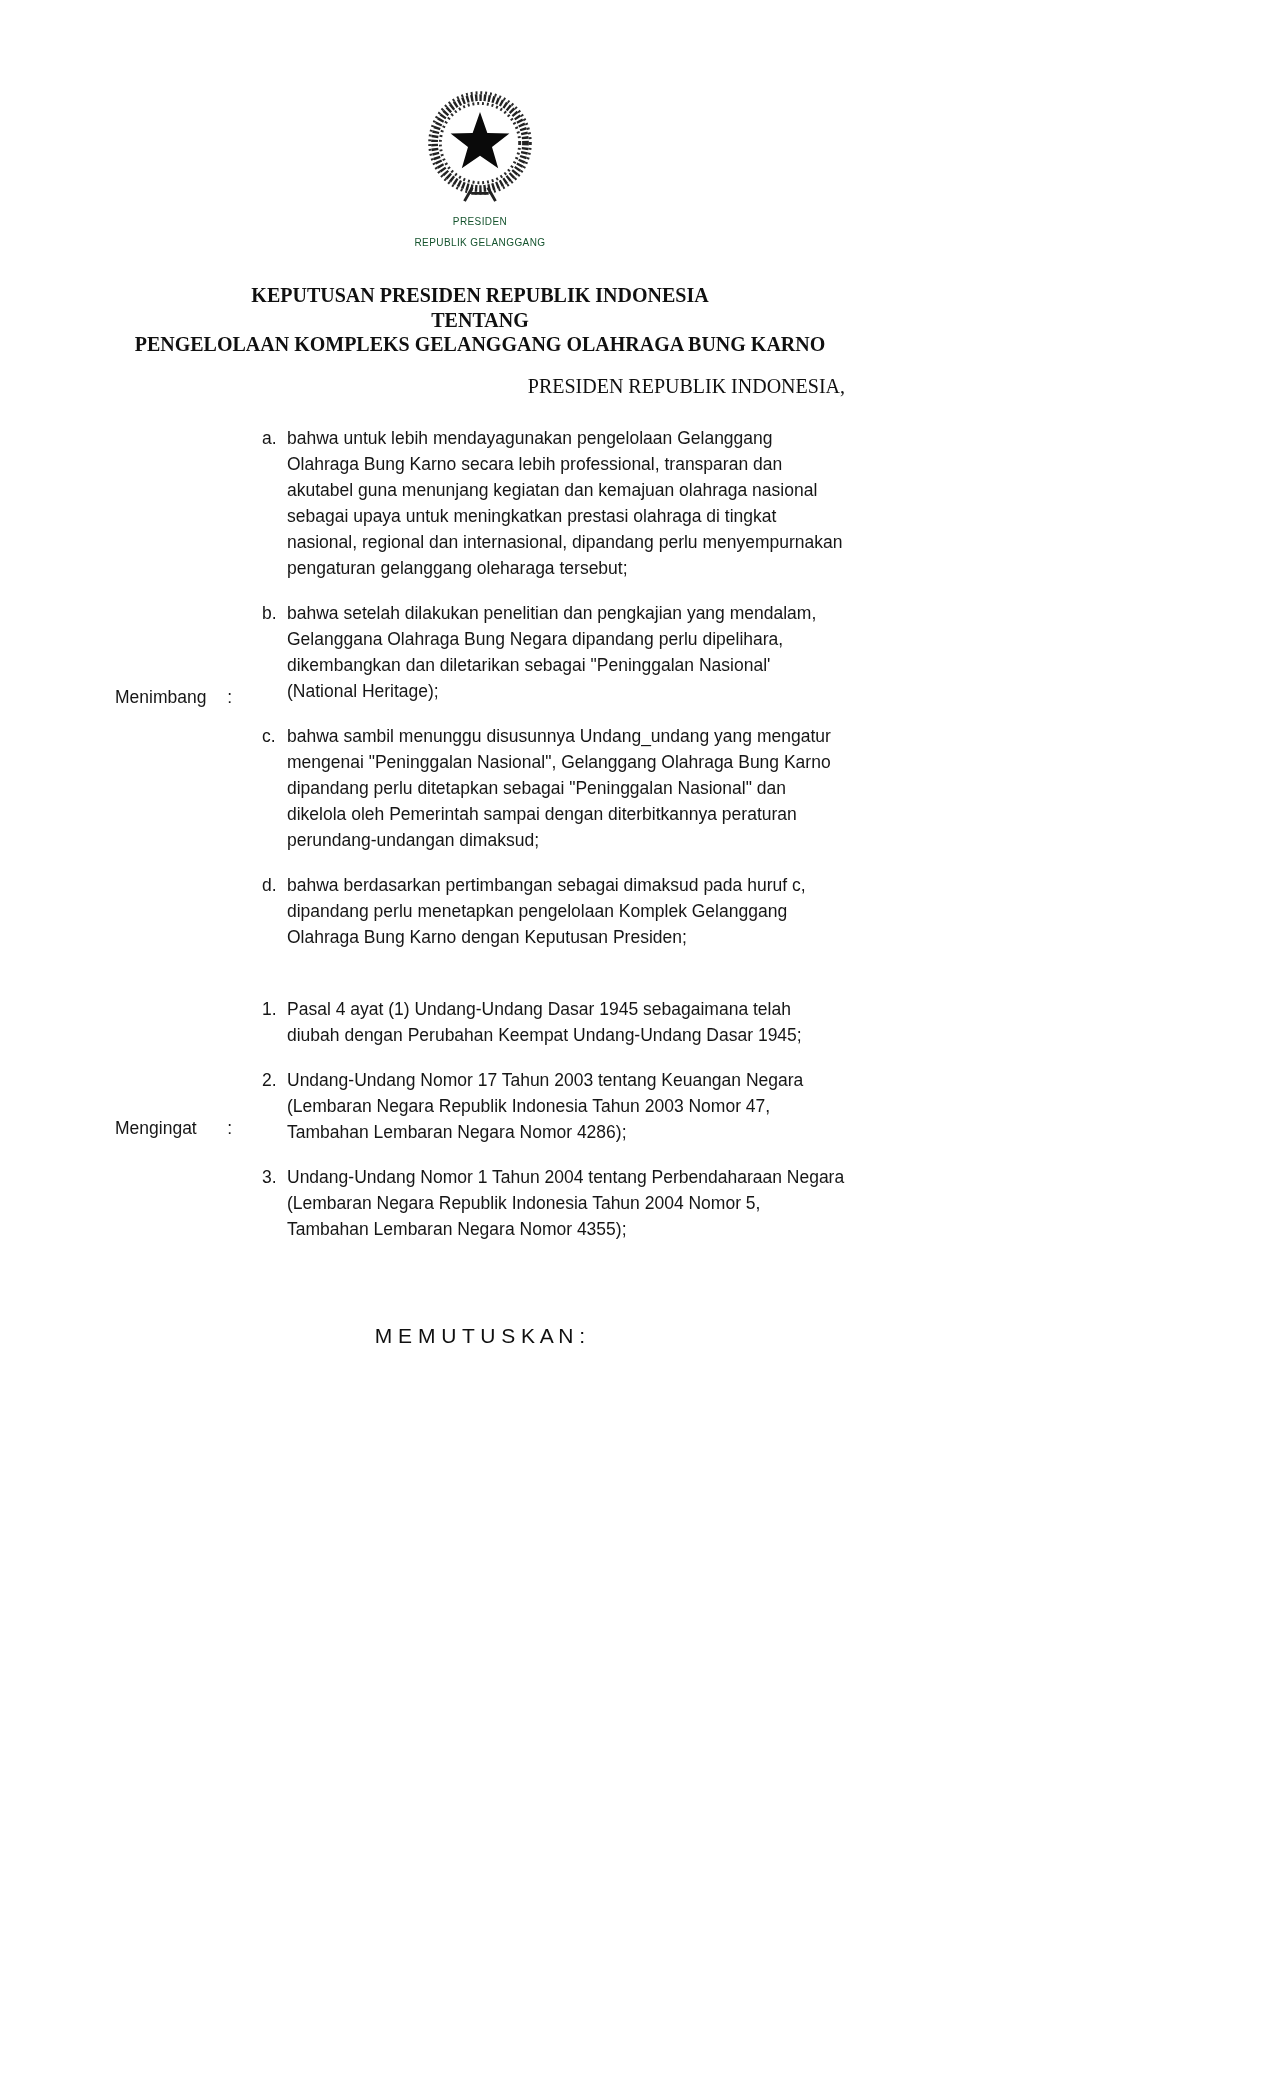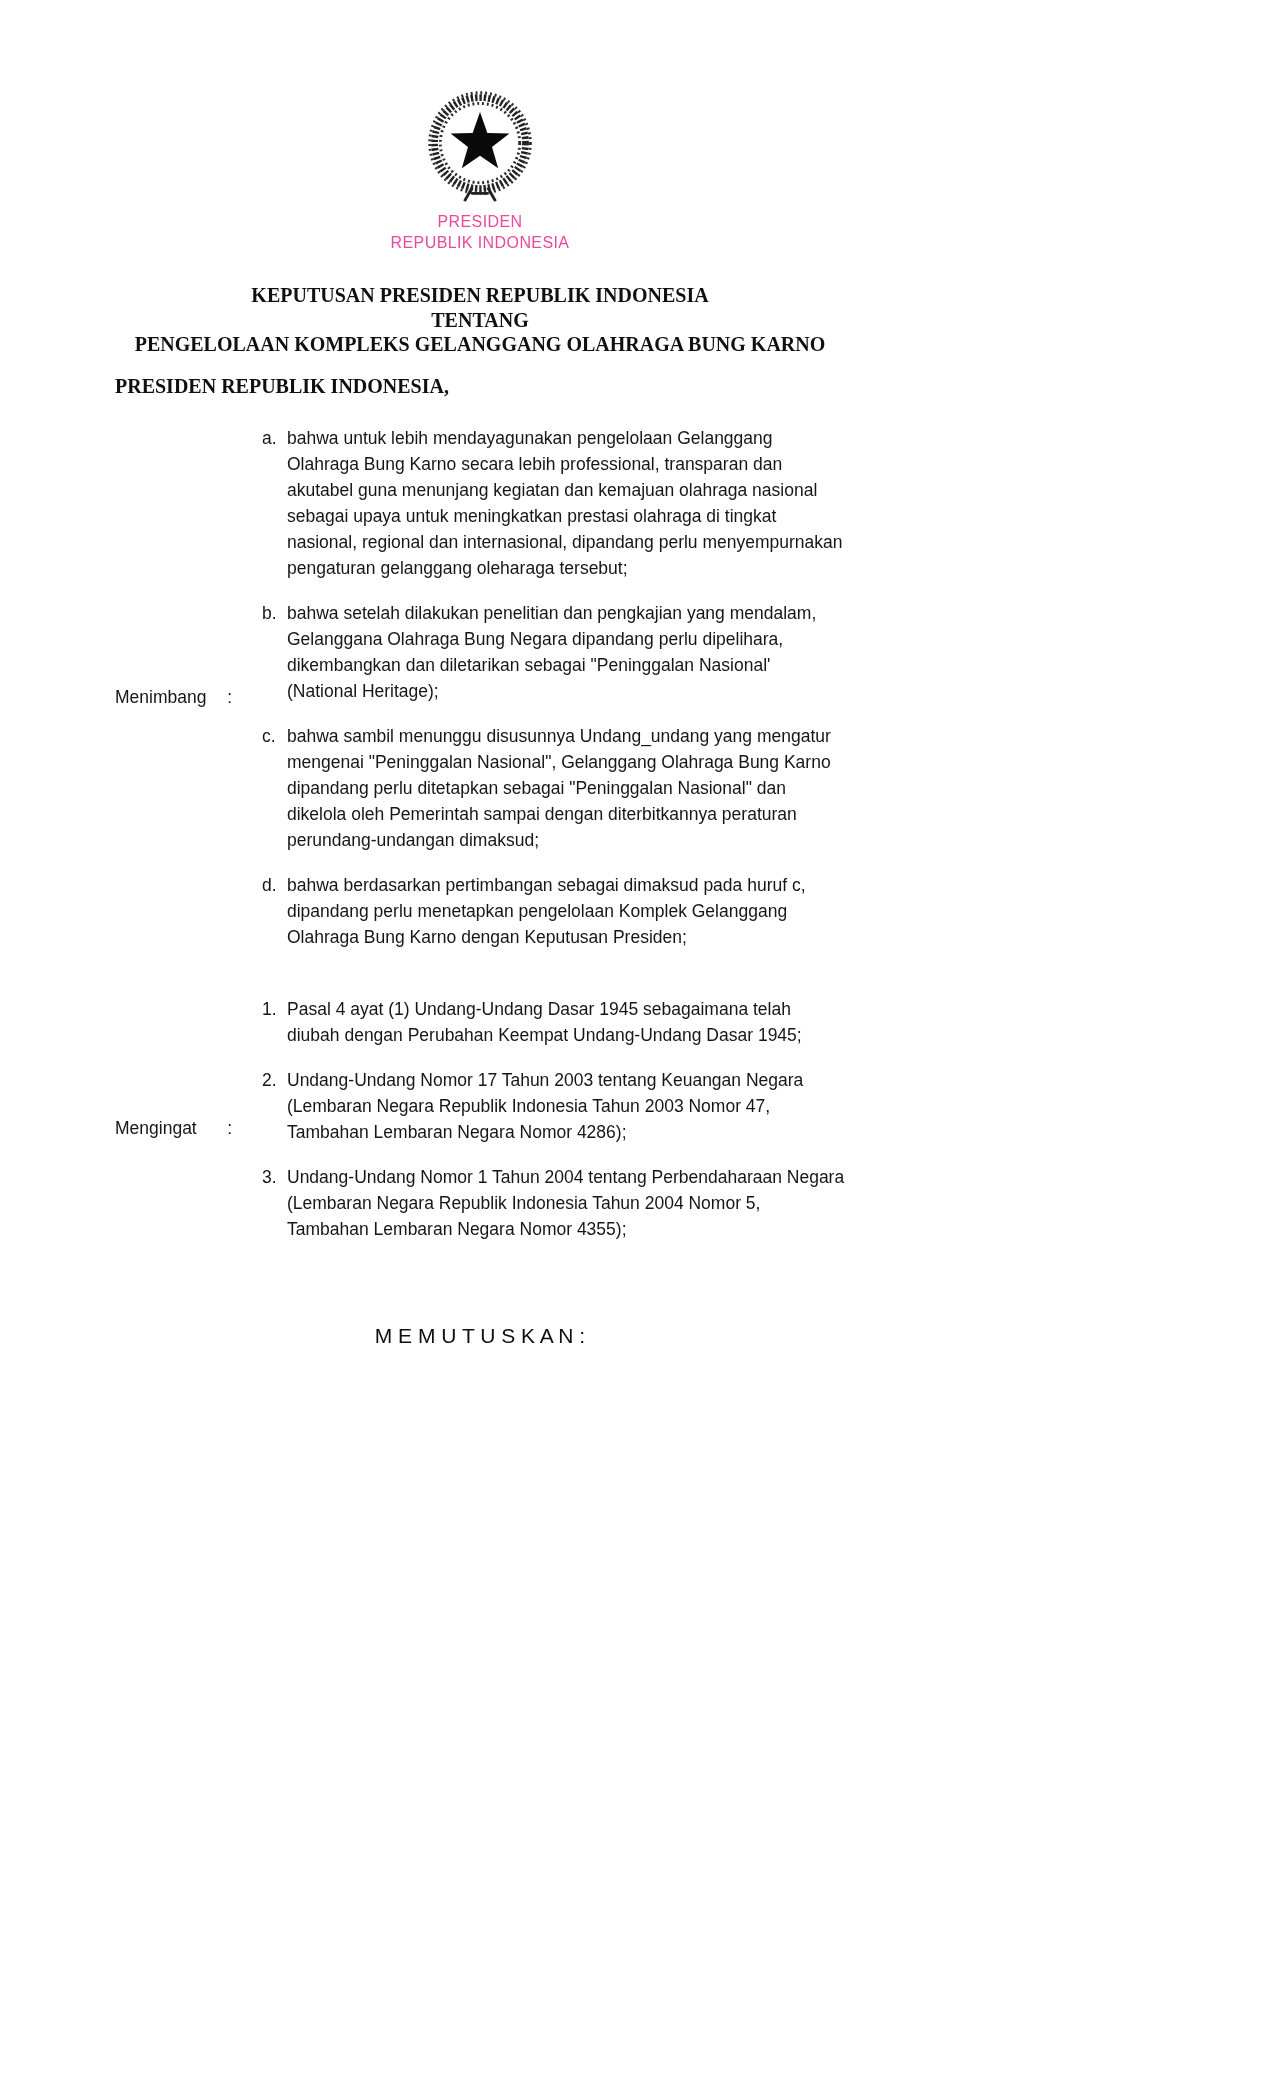--- a/index.html
+++ b/index.html
@@ -19,39 +19,39 @@
   }
   .doc {
     width: 730px;
     margin-left: 115px;
     padding-top: 85px;
   }
   .emblem-wrap { text-align: center; height: 120px; }
   .letterhead {
     text-align: center;
     margin-top: 6px;
-    font-size: 16px;
+    font-size: 10px;
     line-height: 21px;
     letter-spacing: 0.4px;
-    color: #ec4899;
+    color: #14532d;
   }
   .title-block {
     text-align: center;
     margin-top: 30px;
     font-family: "Liberation Serif", serif;
     font-weight: bold;
     font-size: 20px;
     line-height: 24.5px;
     color: #101010;
   }
   .subject {
-    text-align: left;
+    text-align: right;
     margin-top: 18px;
     font-family: "Liberation Serif", serif;
-    font-weight: bold;
+    font-weight: normal;
     font-size: 20px;
     color: #101010;
   }
   .section {
     display: grid;
     grid-template-columns: 147px 583px;
     margin-top: 27px;
   }
   .side-label {
     font-size: 17.5px;
@@ -100,21 +100,21 @@
         <circle cx="65" cy="60" r="52" fill="none" stroke="#2a2a2a" stroke-width="3" stroke-dasharray="2 3"></circle>
         <circle cx="65" cy="60" r="47" fill="none" stroke="#222222" stroke-width="7" stroke-dasharray="2.5 2"></circle>
         <circle cx="65" cy="60" r="41" fill="none" stroke="#2a2a2a" stroke-width="3" stroke-dasharray="2 3"></circle>
         <polygon points="65,28 72.6,49.5 95.4,50.1 77.4,64 83.8,85.9 65,73 46.2,85.9 52.6,64 34.6,50.1 57.4,49.5" fill="#0a0a0a"></polygon>
         <path d="M57,106 L49,120 M73,106 L81,120 M56,112 L74,112" fill="none" stroke="#222222" stroke-width="3"></path>
       </svg>
     </div>
 
     <div class="letterhead">
       <div>PRESIDEN</div>
-      <div>REPUBLIK INDONESIA</div>
+      <div>REPUBLIK GELANGGANG</div>
     </div>
 
     <div class="title-block">
       <div class="t-line">KEPUTUSAN PRESIDEN REPUBLIK INDONESIA</div>
       <div class="t-line">TENTANG</div>
       <div class="t-line">PENGELOLAAN KOMPLEKS GELANGGANG OLAHRAGA BUNG KARNO</div>
     </div>
 
     <div class="subject">PRESIDEN REPUBLIK INDONESIA,</div>
 

